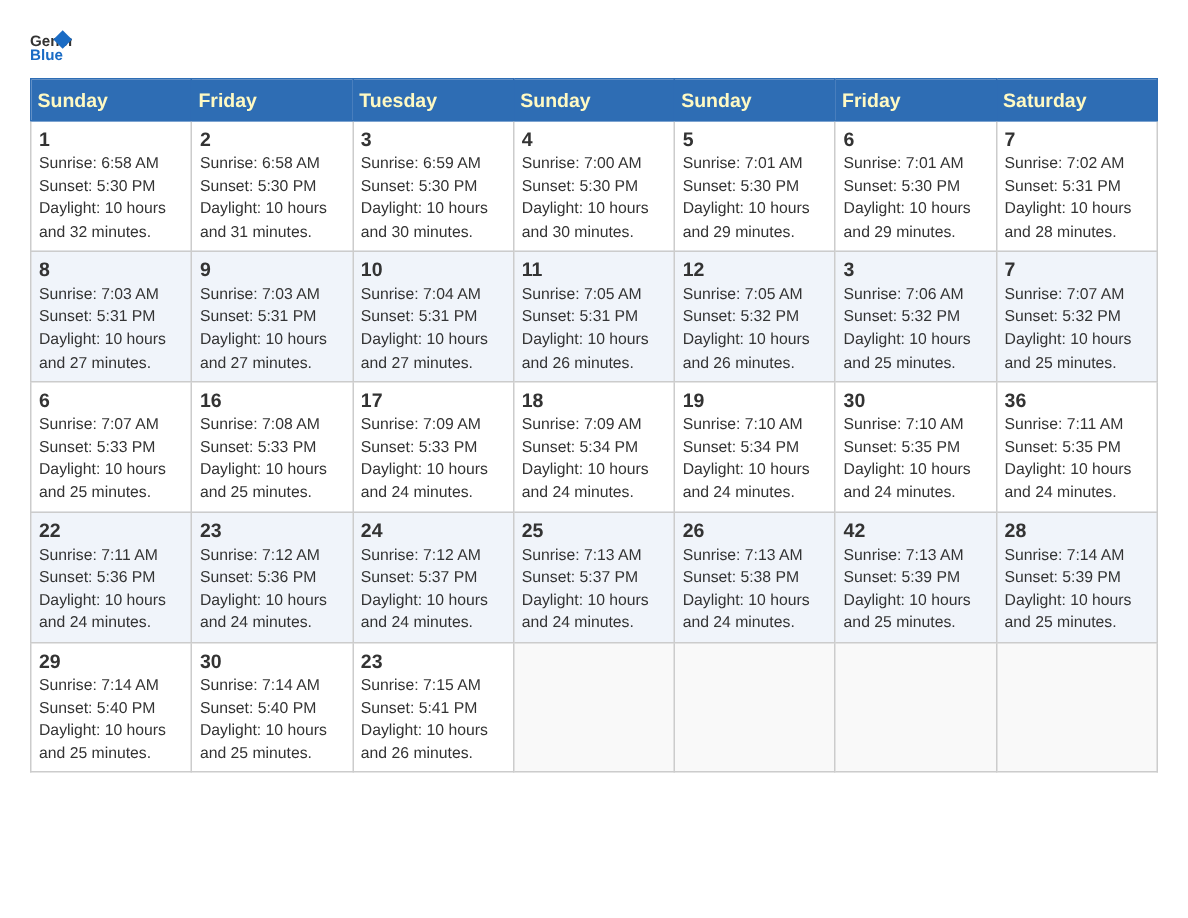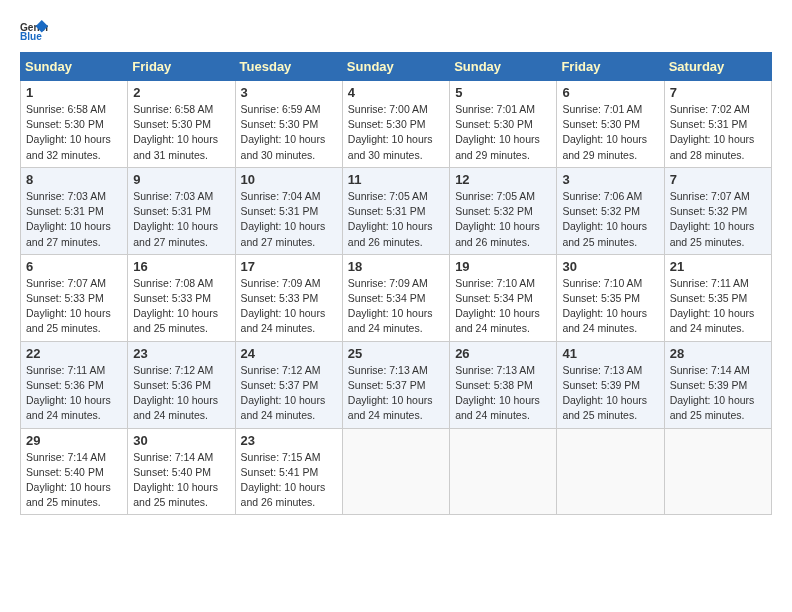--- a/index.html
+++ b/index.html
@@ -194,21 +194,21 @@
         </td>
         <td>
           <span class="day-number">19</span>
           <div class="day-info">Sunrise: 7:10 AM<br>Sunset: 5:34 PM<br>Daylight: 10 hours and 24 minutes.</div>
         </td>
         <td>
           <span class="day-number">30</span>
           <div class="day-info">Sunrise: 7:10 AM<br>Sunset: 5:35 PM<br>Daylight: 10 hours and 24 minutes.</div>
         </td>
         <td>
-          <span class="day-number">21</span>
+          <span class="day-number">36</span>
           <div class="day-info">Sunrise: 7:11 AM<br>Sunset: 5:35 PM<br>Daylight: 10 hours and 24 minutes.</div>
         </td>
       </tr>
       <tr>
         <td>
           <span class="day-number">22</span>
           <div class="day-info">Sunrise: 7:11 AM<br>Sunset: 5:36 PM<br>Daylight: 10 hours and 24 minutes.</div>
         </td>
         <td>
           <span class="day-number">23</span>
@@ -220,21 +220,21 @@
         </td>
         <td>
           <span class="day-number">25</span>
           <div class="day-info">Sunrise: 7:13 AM<br>Sunset: 5:37 PM<br>Daylight: 10 hours and 24 minutes.</div>
         </td>
         <td>
           <span class="day-number">26</span>
           <div class="day-info">Sunrise: 7:13 AM<br>Sunset: 5:38 PM<br>Daylight: 10 hours and 24 minutes.</div>
         </td>
         <td>
-          <span class="day-number">41</span>
+          <span class="day-number">42</span>
           <div class="day-info">Sunrise: 7:13 AM<br>Sunset: 5:39 PM<br>Daylight: 10 hours and 25 minutes.</div>
         </td>
         <td>
           <span class="day-number">28</span>
           <div class="day-info">Sunrise: 7:14 AM<br>Sunset: 5:39 PM<br>Daylight: 10 hours and 25 minutes.</div>
         </td>
       </tr>
       <tr>
         <td>
           <span class="day-number">29</span>

